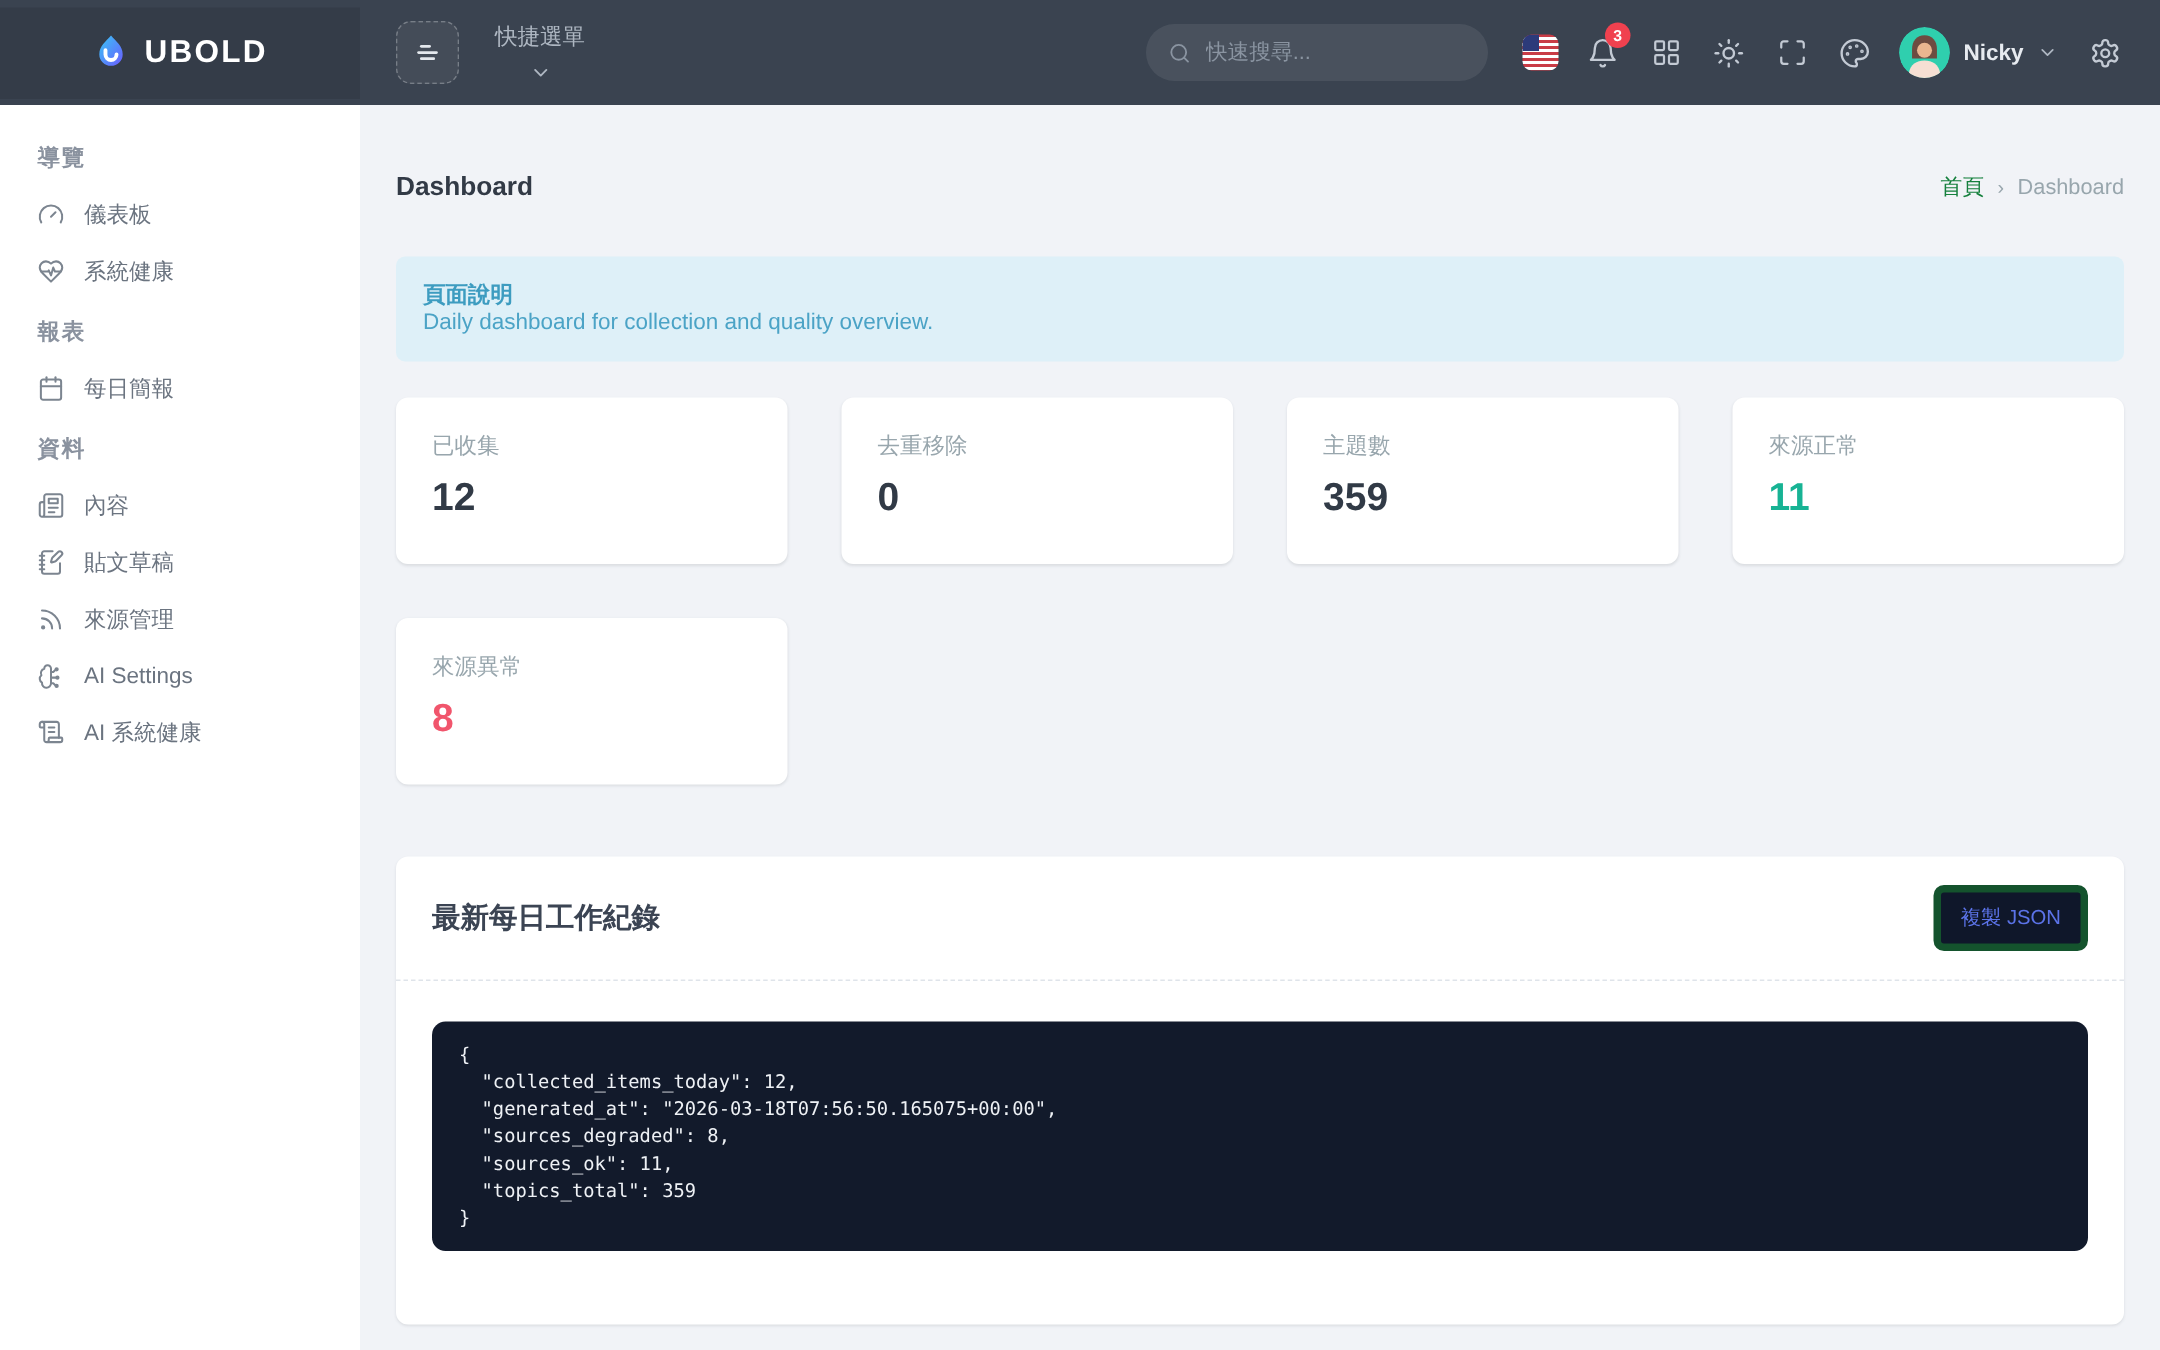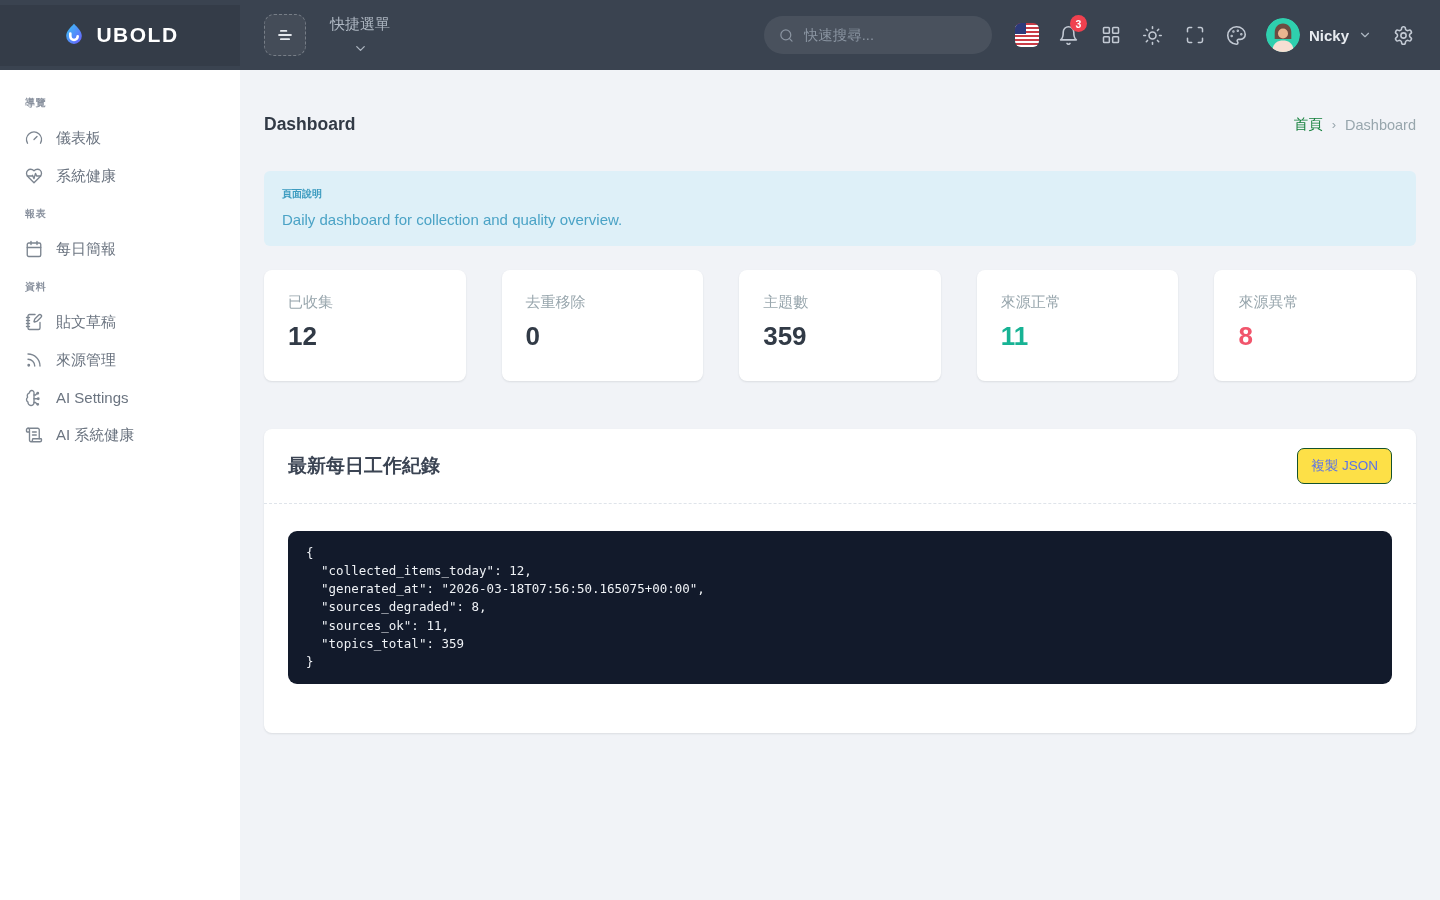--- a/index.html
+++ b/index.html
@@ -65,65 +65,65 @@
   .avatar { width:34px; height:34px; border-radius:50%; overflow:hidden; flex:0 0 auto; }
   .user-name { color:#e7ebf0; font-size:15px; font-weight:700; }
   .user-chip .chev { color:#aeb7c2; }
 
   
   .sidebar {
     position:fixed; left:0; top:70px; bottom:0; width:240px;
     background:#fff; padding-top:14px;
   }
   .side-section {
-    padding:12px 25px 9px; font-size:10px; font-weight:700;
+    padding:12px 25px 9px; font-size:15px; font-weight:700;
     color:#8a929f; letter-spacing:.08em;
   }
   .side-item {
     display:flex; align-items:center; gap:13px;
     padding:9.5px 25px; color:#6b7480; font-size:15px; cursor:pointer;
   }
   .side-item .s-icon { color:#7c8590; flex:0 0 auto; }
 
   
   .main { margin-left:240px; padding:0 24px; }
   .page-head { display:flex; justify-content:space-between; align-items:center; padding:44px 0 20px; }
   .page-title { font-size:17.5px; font-weight:700; color:#323a46; }
   .breadcrumb { display:flex; align-items:center; gap:9px; font-size:14.5px; }
   .breadcrumb .home { color:#15803d; cursor:pointer; }
   .breadcrumb .sep { color:#98a6ad; font-size:13px; }
   .breadcrumb .current { color:#98a6ad; }
 
   .alert {
     margin-top:16px; background:#def0f8; border-radius:6px; padding:16px 18px 18px;
   }
-  .alert-heading { color:#3d9cc0; font-weight:700; font-size:10px; margin-bottom:10px; }
+  .alert-heading { color:#3d9cc0; font-weight:700; font-size:15px; }
   .alert-text { color:#4ba3c6; font-size:15px; }
 
-  .stats { display:grid; grid-template-columns:repeat(5, 1fr); gap:36px; margin-top:24px; }
+  .stats { display:grid; grid-template-columns:repeat(4, 1fr); gap:36px; margin-top:24px; }
   .stat-card {
     background:#fff; border-radius:8px; padding:23px 24px;
     box-shadow:0 1px 2px rgba(56,65,74,.12); height:111px;
   }
   .stat-label { color:#98a6ad; font-size:15px; margin-bottom:9px; }
   .stat-value { font-size:26px; font-weight:700; color:#313a46; }
   .stat-value.success { color:#17b394; }
   .stat-value.danger { color:#f1556c; }
 
   .work-card {
     background:#fff; border-radius:8px; margin-top:48px;
     box-shadow:0 1px 2px rgba(56,65,74,.12);
   }
   .work-head {
     display:flex; justify-content:space-between; align-items:center;
     padding:19px 24px; border-bottom:1px dashed #dfe4ea;
   }
   .work-title { font-size:19px; font-weight:700; color:#3b4453; }
   .copy-btn {
-    border:1px solid #14532d; color:#5b73e8; background:#fde047;
+    border:5px solid #14532d; color:#5b73e8; background:#0f172a;
     border-radius:7px; padding:8px 13px; font-size:13.5px; cursor:pointer;
     font-family:"Liberation Sans", sans-serif;
   }
   .work-body { padding:27px 24px 49px; }
   .code-block {
     background:#121a2b; color:#eef1f5; border-radius:9px;
     padding:13px 18px; font-family:"DejaVu Sans Mono", monospace;
     font-size:12.5px; line-height:1.45; white-space:pre; margin:0;
   }
 </style>
@@ -274,20 +274,31 @@
           <path d="M16 2v4"></path>
           <rect width="18" height="18" x="3" y="4" rx="2"></rect>
           <path d="M3 10h18"></path>
         </svg>
     </span>
     <span>每日簡報</span>
   </div>
 
   <div class="side-section">資料</div>
 
+  <div class="side-item">
+    <span class="s-icon">
+      <svg width="18" height="18" viewBox="0 0 24 24" fill="none" stroke="currentColor" stroke-width="1.8" stroke-linecap="round" stroke-linejoin="round">
+          <path d="M4 22h16a2 2 0 0 0 2-2V4a2 2 0 0 0-2-2H8a2 2 0 0 0-2 2v16a2 2 0 0 1-2 2Zm0 0a2 2 0 0 1-2-2v-9c0-1.1.9-2 2-2h2"></path>
+          <path d="M18 14h-8"></path>
+          <path d="M15 18h-5"></path>
+          <path d="M10 6h8v4h-8V6Z"></path>
+        </svg>
+    </span>
+    <span>內容</span>
+  </div>
 
   <div class="side-item">
     <span class="s-icon">
       <svg width="18" height="18" viewBox="0 0 24 24" fill="none" stroke="currentColor" stroke-width="1.8" stroke-linecap="round" stroke-linejoin="round">
           <path d="M13.4 2H6a2 2 0 0 0-2 2v16a2 2 0 0 0 2 2h12a2 2 0 0 0 2-2v-7.4"></path>
           <path d="M2 6h4"></path>
           <path d="M2 10h4"></path>
           <path d="M2 14h4"></path>
           <path d="M2 18h4"></path>
           <path d="M21.378 5.626a1 1 0 1 0-3.004-3.004l-5.01 5.012a2 2 0 0 0-.506.854l-.837 2.87a.5.5 0 0 0 .62.62l2.87-.837a2 2 0 0 0 .854-.506z"></path>

